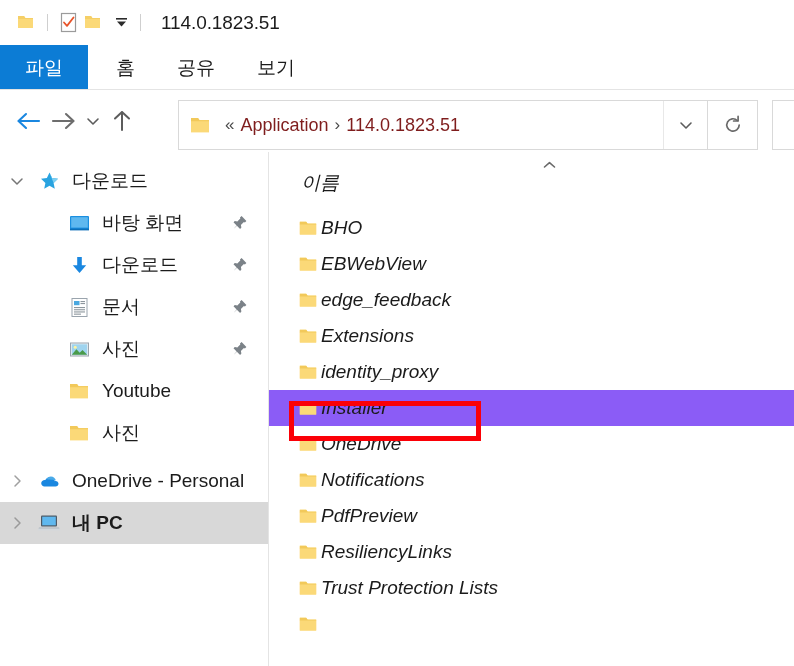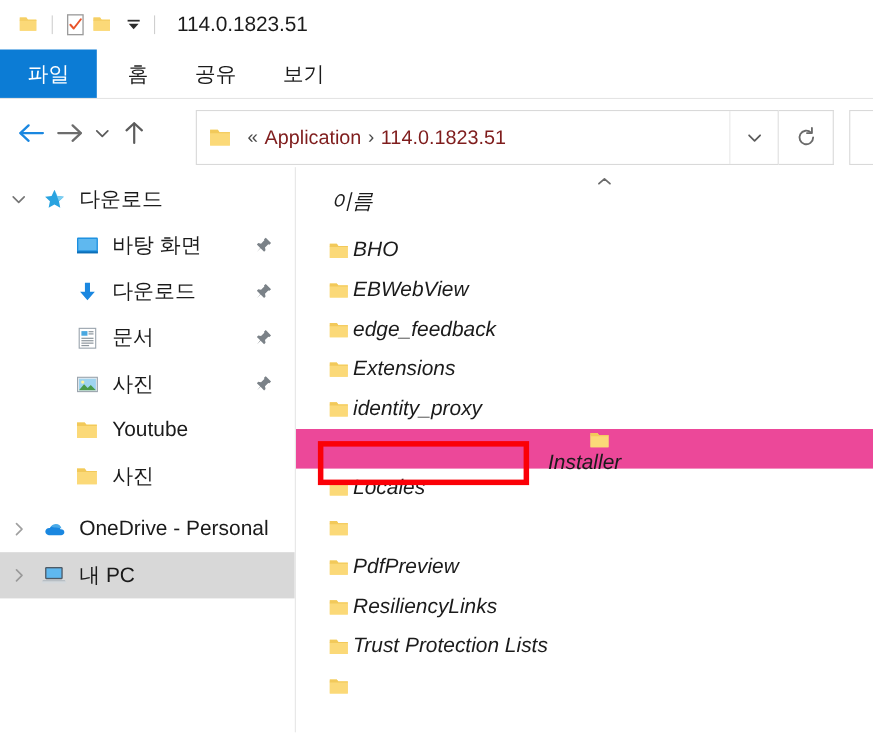--- a/index.html
+++ b/index.html
@@ -515,21 +515,21 @@
         </span>
         <span class="tree-ico">
           <svg width="24" height="24" viewBox="0 0 24 24">
             <path d="M7.4 17.5h11.1c1.7 0 3-1.2 3-2.7s-1.3-2.7-3-2.7c-.2 0-.4 0-.6.1-.4-2.3-2.5-4-5-4-2 0-3.8 1.1-4.6 2.8-.2 0-.3 0-.5 0-2 0-3.6 1.4-3.6 3.2s1.6 3.3 3.2 3.3z" fill="#1a87e0"></path>
             <path d="M9.3 10.2c.8-1.7 2.6-2.8 4.6-2.8 2.5 0 4.6 1.7 5 4-1.9-.5-8-.7-9.6-1.2z" fill="#4aaae8"></path>
           </svg>
         </span>
         <span class="tree-label">OneDrive - Personal</span>
       </div>
 
-      <div class="tree-item selected" style="background: rgb(216, 216, 216);">
+      <div class="tree-item selected" style="background: rgb(216, 216, 216); font-weight: bold;">
         <span class="tree-expander">
           <svg width="11" height="14" viewBox="0 0 11 14">
               <path d="M3 2l5 5-5 5" fill="none" stroke="#9a9a9a" stroke-width="1.5" stroke-linecap="round" stroke-linejoin="round"></path>
             </svg>
         </span>
         <span class="tree-ico">
           <svg width="24" height="22" viewBox="0 0 24 22">
             <rect x="4" y="3.5" width="16" height="11" rx="1" fill="#4d5a66"></rect>
             <rect x="5.2" y="4.7" width="13.6" height="8.6" fill="#5fb8ef"></rect>
             <path d="M2 15.5h20l1.5 3H.5z" fill="#d3d8dc"></path>
@@ -605,51 +605,52 @@
           <span class="file-ico">
             <svg width="20" height="20" viewBox="0 0 22 22">
                 <path d="M2 4h7l1.6 2.2H20v12H2z" fill="#fbd978"></path>
                 <path d="M2 6.2h18v12H2z" fill="#fbd978"></path>
                 <path d="M2 4h7l1.6 2.2H20v1H2z" fill="#f2c95a"></path>
               </svg>
           </span>
           <span class="file-label">identity_proxy</span>
         </div>
 
-        <div class="file-row selected" style="background: #ec4899; flex-direction: column;">
+        <div class="file-row selected" style="background: #8b5cf6;">
           <span class="file-ico">
             <svg width="20" height="20" viewBox="0 0 22 22">
                 <path d="M2 4h7l1.6 2.2H20v12H2z" fill="#fbd978"></path>
                 <path d="M2 6.2h18v12H2z" fill="#fbd978"></path>
                 <path d="M2 4h7l1.6 2.2H20v1H2z" fill="#f2c95a"></path>
               </svg>
           </span>
           <span class="file-label">Installer</span>
         </div>
 
         <div class="file-row">
           <span class="file-ico">
             <svg width="20" height="20" viewBox="0 0 22 22">
                 <path d="M2 4h7l1.6 2.2H20v12H2z" fill="#fbd978"></path>
                 <path d="M2 6.2h18v12H2z" fill="#fbd978"></path>
                 <path d="M2 4h7l1.6 2.2H20v1H2z" fill="#f2c95a"></path>
               </svg>
           </span>
-          <span class="file-label">Locales</span>
-        </div>
-
-
-        <div class="file-row">
-          <span class="file-ico">
-            <svg width="20" height="20" viewBox="0 0 22 22">
-                <path d="M2 4h7l1.6 2.2H20v12H2z" fill="#fbd978"></path>
-                <path d="M2 6.2h18v12H2z" fill="#fbd978"></path>
-                <path d="M2 4h7l1.6 2.2H20v1H2z" fill="#f2c95a"></path>
-              </svg>
-          </span>
+          <span class="file-label">OneDrive</span>
+        </div>
+
+
+        <div class="file-row">
+          <span class="file-ico">
+            <svg width="20" height="20" viewBox="0 0 22 22">
+                <path d="M2 4h7l1.6 2.2H20v12H2z" fill="#fbd978"></path>
+                <path d="M2 6.2h18v12H2z" fill="#fbd978"></path>
+                <path d="M2 4h7l1.6 2.2H20v1H2z" fill="#f2c95a"></path>
+              </svg>
+          </span>
+          <span class="file-label">Notifications</span>
         </div>
 
         <div class="file-row">
           <span class="file-ico">
             <svg width="20" height="20" viewBox="0 0 22 22">
                 <path d="M2 4h7l1.6 2.2H20v12H2z" fill="#fbd978"></path>
                 <path d="M2 6.2h18v12H2z" fill="#fbd978"></path>
                 <path d="M2 4h7l1.6 2.2H20v1H2z" fill="#f2c95a"></path>
               </svg>
           </span>

